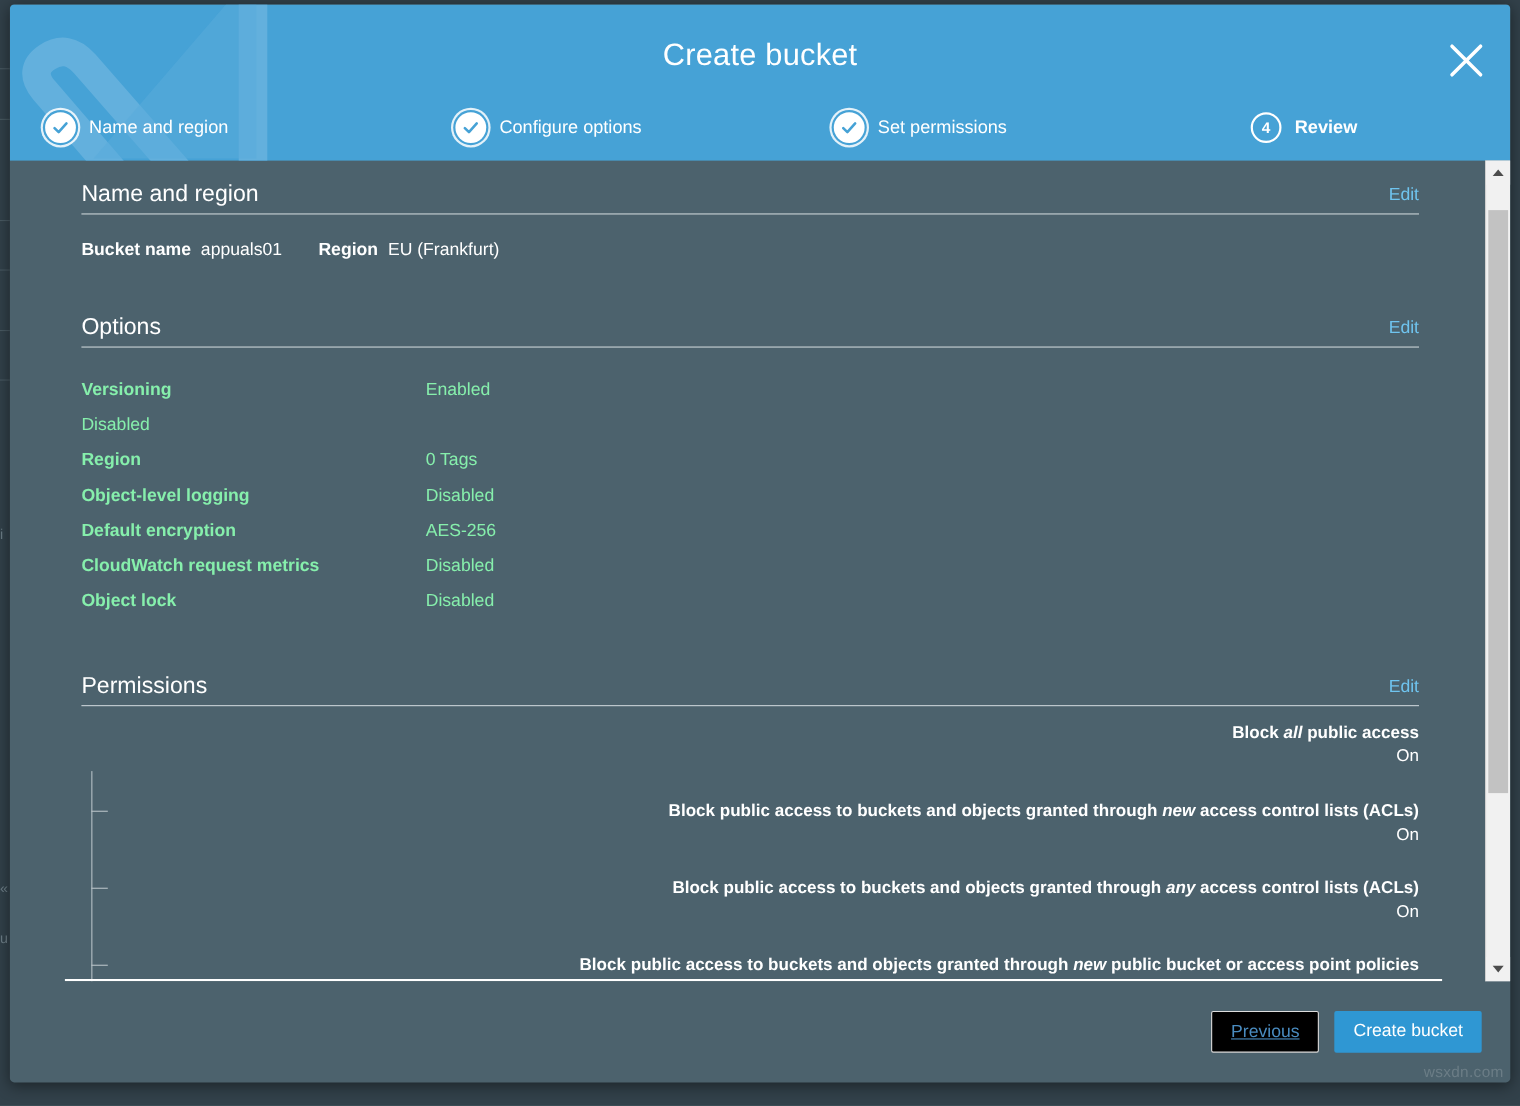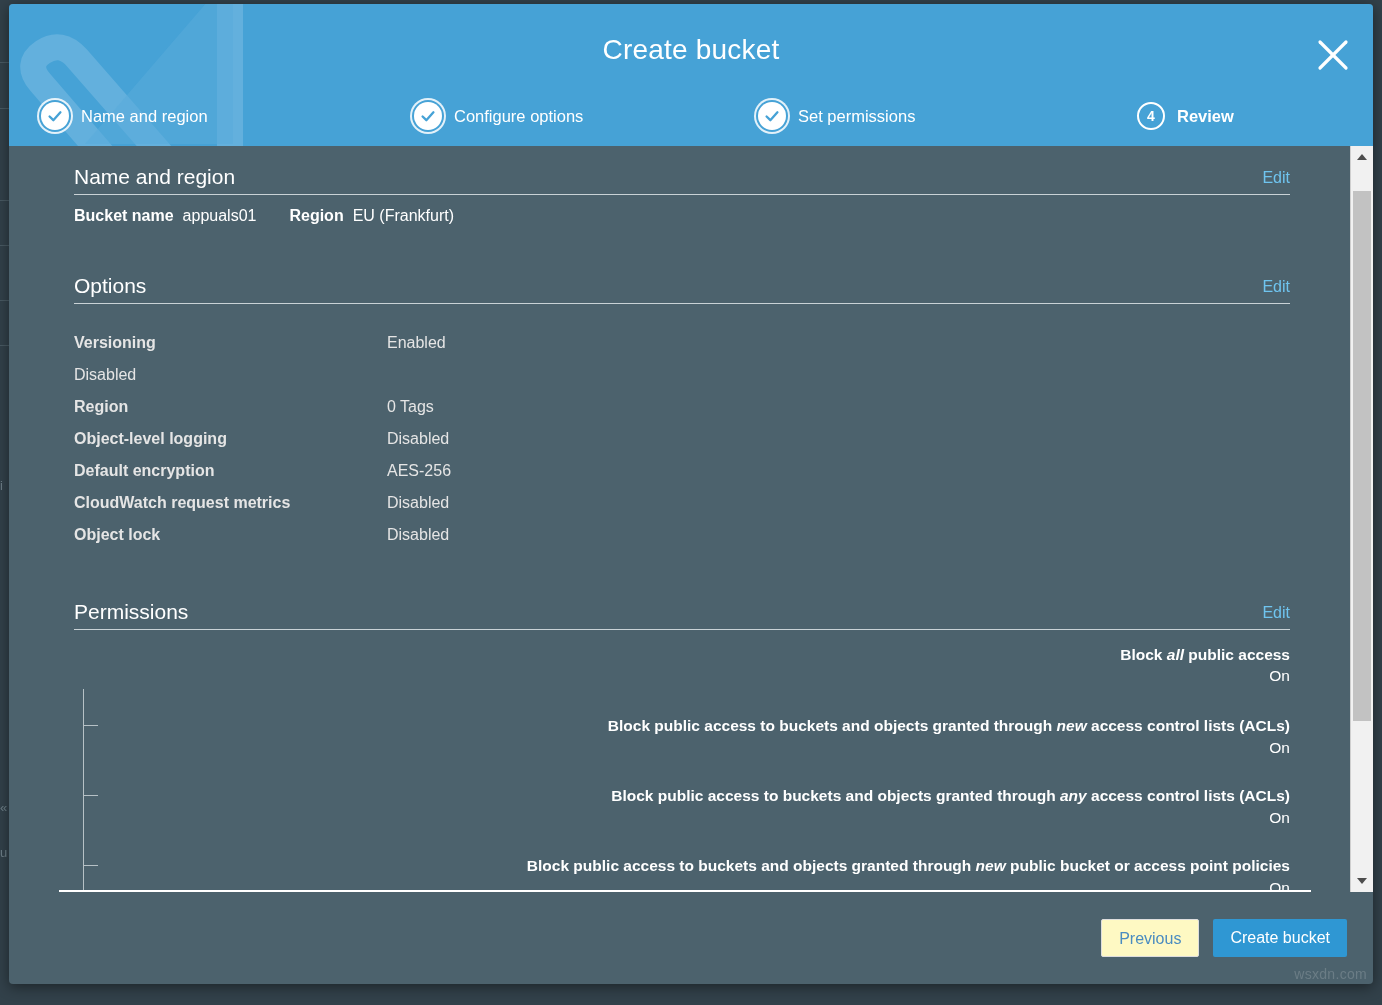--- a/index.html
+++ b/index.html
@@ -163,36 +163,36 @@
   .sec-edit {
     color: #6fc4ef;
     font-size: 16px;
     cursor: pointer;
     line-height: 1;
     padding-bottom: 1px;
     margin-top: 10px;
   }
 
   .kv-line {
-    margin-top: 12px;
+    margin-top: 24px;
     color: #ffffff;
     font-size: 16px;
     display: flex;
     align-items: baseline;
   }
   .kv-line b { font-weight: bold; }
   .kv-line .val { margin-left: 9px; margin-right: 33px; }
 
   .opts {
     margin-top: 23px;
   }
   .opt-row {
     display: flex;
     font-size: 16px;
-    color: #e5e5e5;
+    color: #86efac;
     line-height: 32px;
   }
   .opt-key { width: 313px; font-weight: bold; flex: none; }
   .opt-val { font-weight: normal; }
 
   .perm-block { margin-top: 14px; text-align: right; }
   .perm-top-label {
     color: #ffffff;
     font-size: 15.5px;
     font-weight: bold;
@@ -304,23 +304,24 @@
     font-size: 16px;
     padding: 0 17px;
     height: 38px;
     line-height: 38px;
     border: none;
     cursor: pointer;
     font-family: "Liberation Sans", sans-serif;
     border-radius: 2px;
   }
   .btn-prev {
-    background: #fef9c3;
+    background: #000000;
     color: #4a8cc0;
     border: 1px solid #dddddd;
+    text-decoration: underline;
   }
   .btn-create {
     background: #2f97d3;
     color: #ffffff;
   }
   .watermark {
     position: absolute;
     right: 6px;
     bottom: 2px;
     color: #6b7d86;

